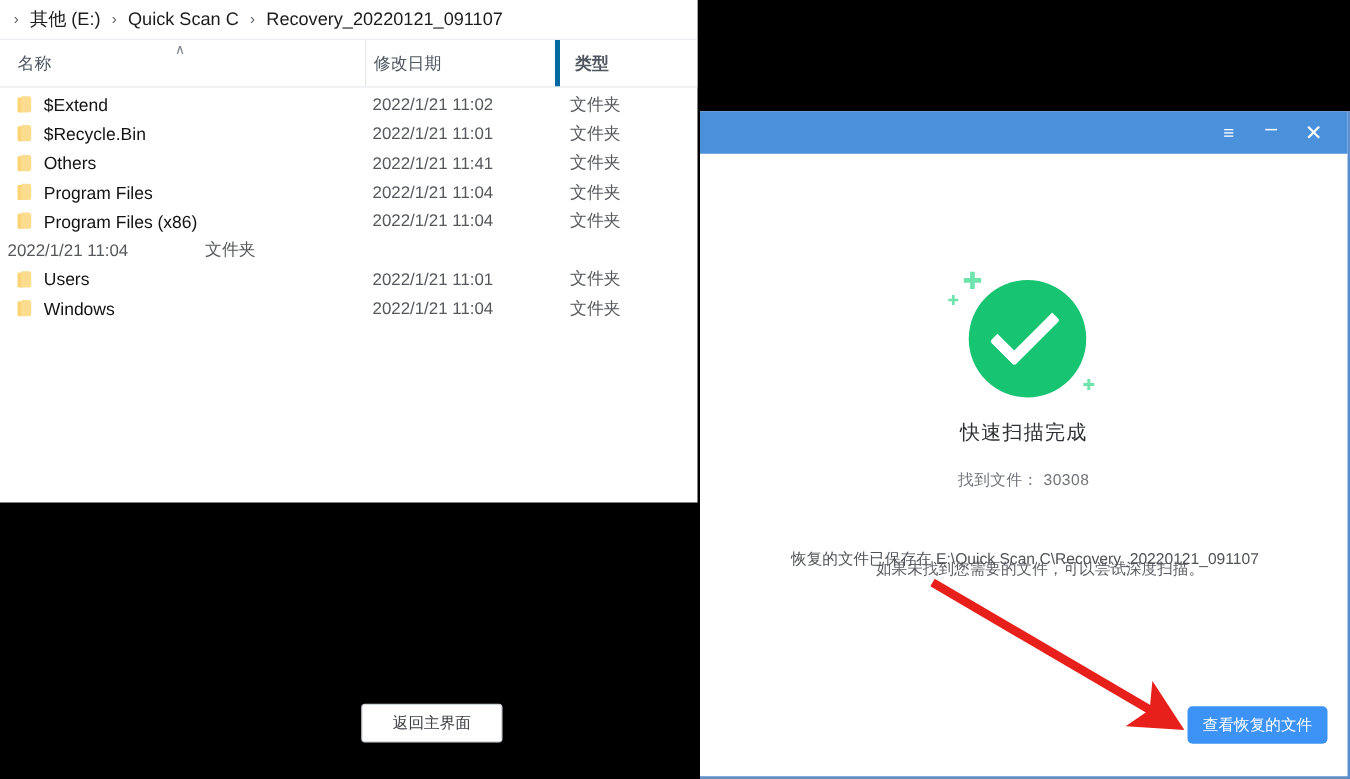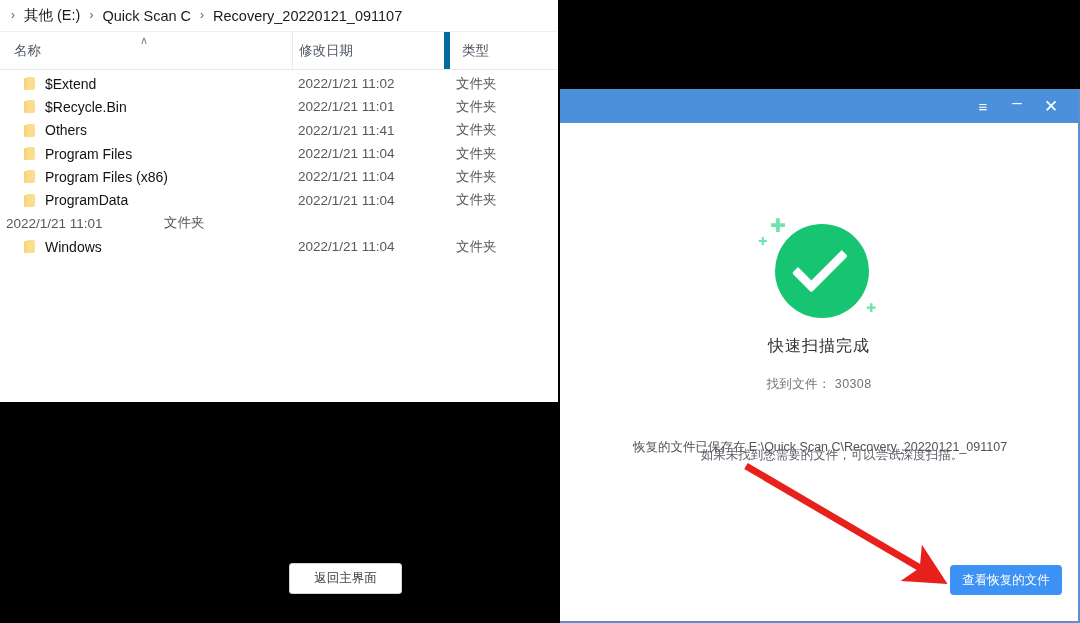--- a/index.html
+++ b/index.html
@@ -33,31 +33,31 @@
   .col-head{
     position:relative; height:38px; display:flex; align-items:center;
     border-bottom:1px solid #e6e9ee; background:#fff;
   }
   .ch{
     font-size:13.5px; color:#4e5762; height:100%;
     display:flex; align-items:center;
   }
   .ch.name   { width:292px; padding-left:14px; }
   .ch.date   { width:152px; padding-left:6px; border-left:1px solid #e6e9ee; }
-  .ch.type   { width:auto;  padding-left:12px; border-left:6px solid #0369a1; flex:1;}
+  .ch.type   { width:auto;  padding-left:12px; border-left:4px solid #0369a1; flex:1;font-weight:bold;}
   .sort-caret{
     position:absolute; left:140px; top:3px;
     font-size:11px; color:#7d858f; line-height:1;
   }
   .filelist{ padding-top:2px; }
   .frow{
     height:23.3px; display:flex; align-items:center;
     font-size:14px; color:#121212;
   }
-  .fname{ width:292px; display:flex; align-items:center; padding-left:24px; gap:9px; }
+  .fname{ width:292px; display:flex; align-items:center; padding-left:14px; gap:9px; }
   .folder-ico{
     width:12px; height:13px; position:relative; flex:0 0 auto;
     display:inline-block;
   }
   .folder-ico::before{
     content:""; position:absolute; left:0; top:1px;
     width:4px; height:12px; background:#fbd477; border-radius:1px 0 0 1px;
   }
   .folder-ico::after{
     content:""; position:absolute; left:3px; top:0px;
@@ -206,28 +206,28 @@
         </div>
         <div class="frow">
           <div class="fname">
             <span class="folder-ico"></span>
             <span>Program Files (x86)</span>
           </div>
           <div class="fdate">2022/1/21 11:04</div>
           <div class="ftype">文件夹</div>
         </div>
         <div class="frow">
-          <div class="fname">
-            <span class="folder-ico"></span>
-            <span>ProgramData</span>
-          </div>
-          <div class="fdate">2022/1/21 11:04</div>
-          <div class="ftype">文件夹</div>
-        </div>
-        <div class="frow">
+          <div class="fdate">2022/1/21 11:04</div>
+          <div class="ftype">文件夹</div>
+        </div>
+        <div class="frow">
+          <div class="fname">
+            <span class="folder-ico"></span>
+            <span>Users</span>
+          </div>
           <div class="fdate">2022/1/21 11:01</div>
           <div class="ftype">文件夹</div>
         </div>
         <div class="frow">
           <div class="fname">
             <span class="folder-ico"></span>
             <span>Windows</span>
           </div>
           <div class="fdate">2022/1/21 11:04</div>
           <div class="ftype">文件夹</div>

